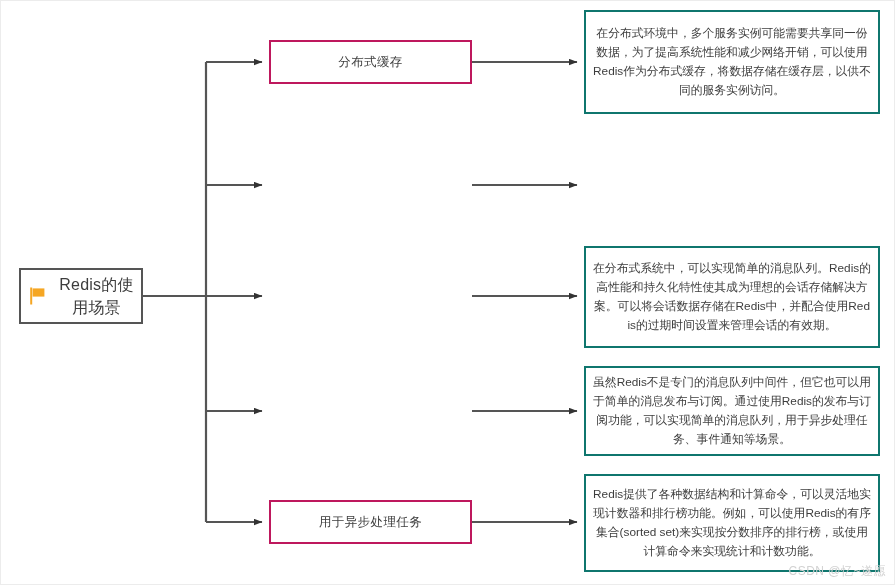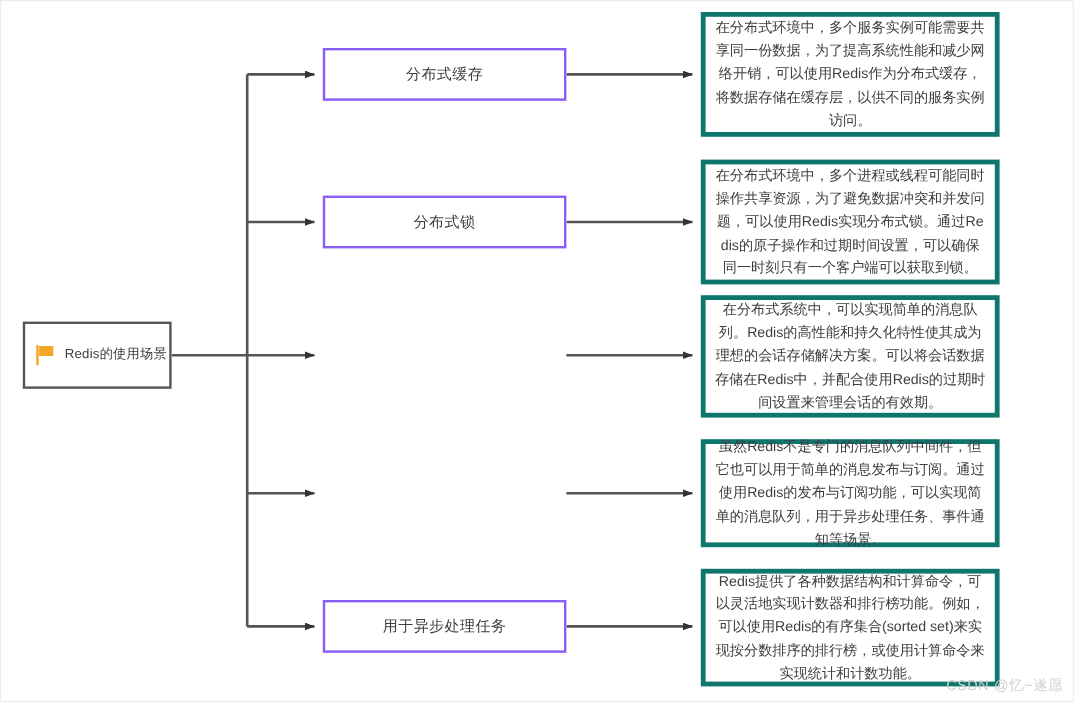--- a/index.html
+++ b/index.html
@@ -43,52 +43,52 @@
     padding-left: 8px;
     gap: 5px;
   }
   .flag-icon {
     flex: 0 0 auto;
     width: 18px;
     height: 20px;
     display: block;
   }
   .root-label {
-    font-size: 11px;
+    font-size: 16px;
     color: #3d3d3d;
     line-height: 1.45;
     text-align: center;
     flex: 1 1 auto;
     letter-spacing: .2px;
   }
   
   .mid-node {
     position: absolute;
     left: 268px;
     width: 203px;
     height: 44px;
     background: #ffffff;
-    border: 2px solid #8b5cf6;
+    border: 2px solid #be185d;
     box-sizing: border-box;
     display: flex;
     align-items: center;
     justify-content: center;
   }
   .mid-label {
     font-size: 12.5px;
     color: #3d3d3d;
     letter-spacing: .4px;
   }
   
   .detail-node {
     position: absolute;
     left: 583px;
-    width: 249px;
+    width: 296px;
     background: #ffffff;
-    border: 4px solid #0f766e;
+    border: 2px solid #0f766e;
     box-sizing: border-box;
     display: flex;
     align-items: center;
     justify-content: center;
     padding: 4px 7px;
   }
   .detail-text {
     font-size: 11.8px;
     line-height: 1.62;
     color: #3d3d3d;
@@ -142,32 +142,26 @@
     <svg class="flag-icon" viewBox="0 0 18 20" xmlns="http://www.w3.org/2000/svg">
       <rect x="1.2" y="1.5" width="2" height="17" fill="#F5A623"></rect>
       <path d="M3.6,2.4 L15.4,2.4 L15.4,10.6 L3.6,10.6 Z" fill="#F5A623"></path>
     </svg>
     <div class="root-label">Redis的使用场景</div>
   </div>
 
   <div class="mid-node" style="top:39px">
     <span class="mid-label">分布式缓存</span>
   </div>
-  <div class="mid-node" style="top:162px">
-    <span class="mid-label">分布式锁</span>
-  </div>
   <div class="mid-node" style="top:499px">
     <span class="mid-label">用于异步处理任务</span>
   </div>
 
   <div class="detail-node" style="top:9px; height:104px">
     <span class="detail-text">在分布式环境中，多个服务实例可能需要共享同一份数据，为了提高系统性能和减少网络开销，可以使用Redis作为分布式缓存，将数据存储在缓存层，以供不同的服务实例访问。</span>
-  </div>
-  <div class="detail-node" style="top:132px; height:104px">
-    <span class="detail-text">在分布式环境中，多个进程或线程可能同时操作共享资源，为了避免数据冲突和并发问题，可以使用Redis实现分布式锁。通过Redis的原子操作和过期时间设置，可以确保同一时刻只有一个客户端可以获取到锁。</span>
   </div>
   <div class="detail-node" style="top:245px; height:102px">
     <span class="detail-text">在分布式系统中，可以实现简单的消息队列。Redis的高性能和持久化特性使其成为理想的会话存储解决方案。可以将会话数据存储在Redis中，并配合使用Redis的过期时间设置来管理会话的有效期。</span>
   </div>
   <div class="detail-node" style="top:365px; height:90px">
     <span class="detail-text">虽然Redis不是专门的消息队列中间件，但它也可以用于简单的消息发布与订阅。通过使用Redis的发布与订阅功能，可以实现简单的消息队列，用于异步处理任务、事件通知等场景。</span>
   </div>
   <div class="detail-node" style="top:473px; height:98px">
     <span class="detail-text">Redis提供了各种数据结构和计算命令，可以灵活地实现计数器和排行榜功能。例如，可以使用Redis的有序集合(sorted set)来实现按分数排序的排行榜，或使用计算命令来实现统计和计数功能。</span>
   </div>

